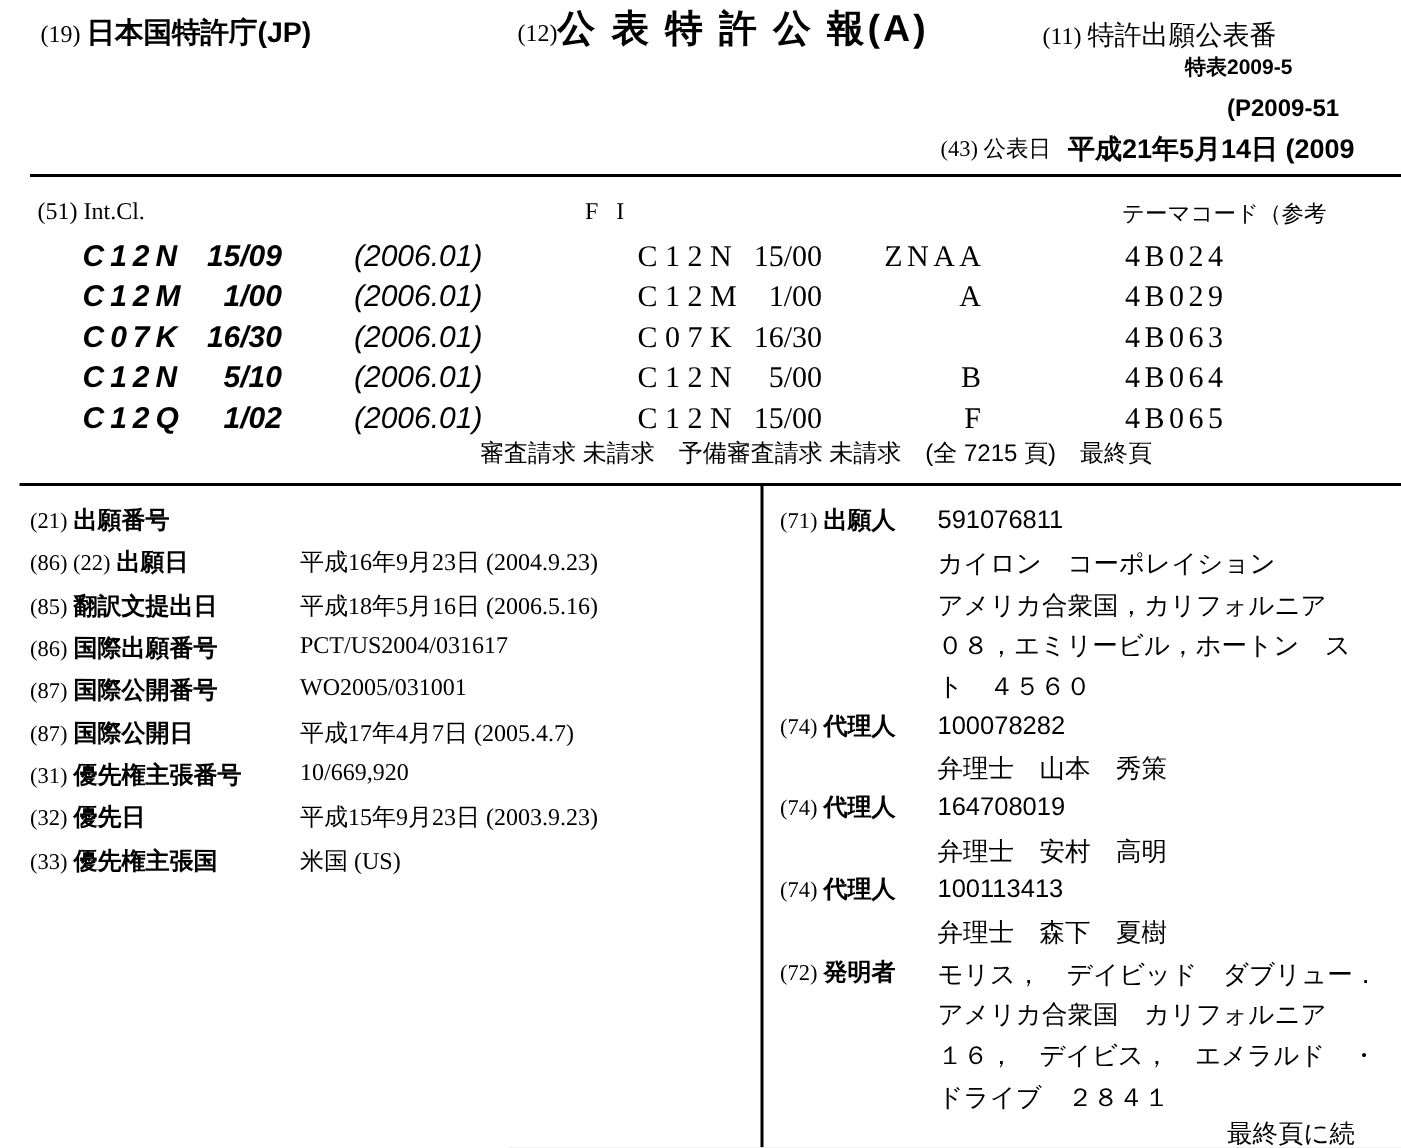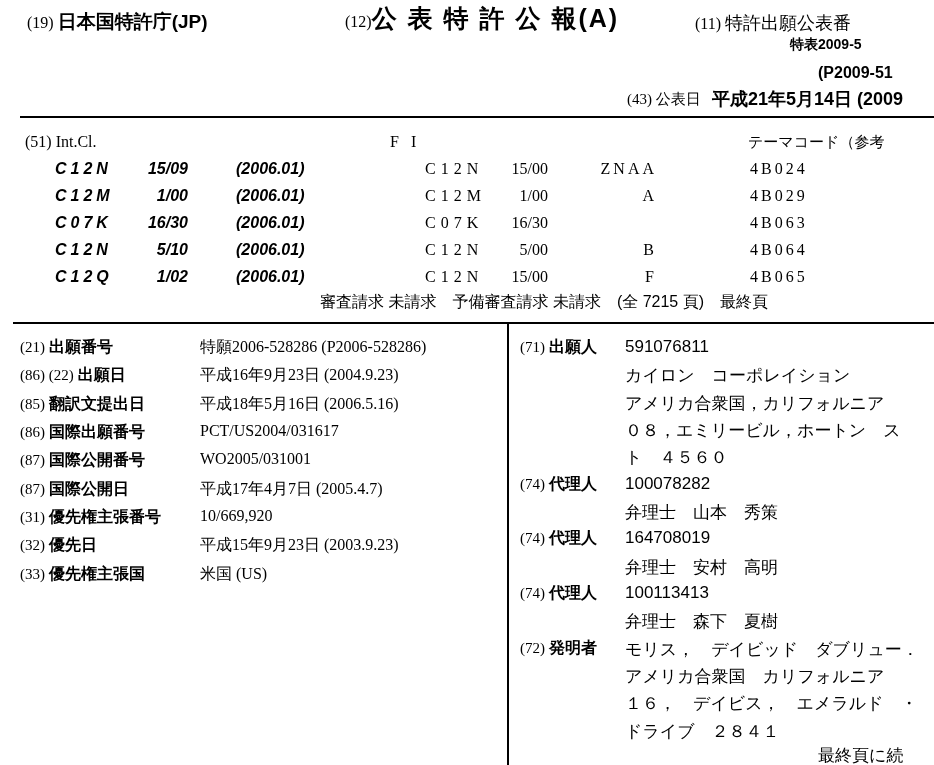--- a/index.html
+++ b/index.html
@@ -26,24 +26,24 @@
 
   .hrule{position:absolute;background:#000;height:2px;}
   #hr1{left:20px;top:116px;width:914px;}
   #hr2{left:13px;top:322px;width:921px;}
   #vline{position:absolute;background:#000;width:2px;left:507px;top:324px;height:441px;}
 
   
   #intcl-label{left:25px;top:133px;font-size:16px;}
   #fi-label{left:390px;top:133px;font-size:16px;letter-spacing:4px;}
   #theme-label{left:748px;top:133px;font-size:15px;}
-  .cl-row{position:absolute;left:0;width:934px;height:24px;font-size:16px;}
+  .cl-row{position:absolute;left:0;width:934px;height:24px;font-size:20px;}
   .cl-row .clc{position:absolute;left:55px;font-style:italic;font-weight:bold;letter-spacing:4px;font-family:"Liberation Sans","DejaVu Sans",sans-serif;}
   .cl-row .cln{position:absolute;left:128px;width:60px;text-align:right;font-style:italic;font-weight:bold;font-family:"Liberation Sans","DejaVu Sans",sans-serif;}
-  .cl-row .clv{position:absolute;left:236px;font-style:italic;font-weight:bold;font-family:"Liberation Sans","DejaVu Sans",sans-serif;}
+  .cl-row .clv{position:absolute;left:236px;font-style:italic;font-weight:normal;font-family:"Liberation Sans","DejaVu Sans",sans-serif;}
   .cl-row .fic{position:absolute;left:425px;letter-spacing:5px;}
   .cl-row .fin{position:absolute;left:486px;width:62px;text-align:right;}
   .cl-row .fie{position:absolute;left:560px;width:97px;text-align:right;letter-spacing:3px;}
   .cl-row .thm{position:absolute;left:750px;letter-spacing:3px;}
   #request-line{left:320px;top:292px;font-size:16px;}
 
   
   .bl-row{position:absolute;left:20px;width:487px;height:26px;font-size:16px;}
   .br-row{position:absolute;left:520px;width:414px;height:26px;font-size:16px;}
   .bnum{font-size:15px;}
@@ -115,21 +115,21 @@
       <span class="fin">15/00</span>
       <span class="fie">F</span>
       <span class="thm">4B065</span>
   </div>
 
   <div class="abs gothic" id="request-line">審査請求 未請求　予備審査請求 未請求　(全 7215 頁)　最終頁</div>
 
   <div class="hrule" id="hr2"></div>
   <div id="vline"></div>
 
-  <div class="bl-row" style="top:337px"><span class="bnum serif">(21)</span> <span class="blab">出願番号</span><span class="bval serif">特願2006-528286 (P2006-528286)</span></div>
+  <div class="bl-row" style="top:337px"><span class="bnum serif">(21)</span> <span class="blab">出願番号</span></div>
   <div class="bl-row" style="top:365px"><span class="bnum serif">(86) (22)</span> <span class="blab">出願日</span><span class="bval serif">平成16年9月23日 (2004.9.23)</span></div>
   <div class="bl-row" style="top:394px"><span class="bnum serif">(85)</span> <span class="blab">翻訳文提出日</span><span class="bval serif">平成18年5月16日 (2006.5.16)</span></div>
   <div class="bl-row" style="top:422px"><span class="bnum serif">(86)</span> <span class="blab">国際出願番号</span><span class="bval serif">PCT/US2004/031617</span></div>
   <div class="bl-row" style="top:450px"><span class="bnum serif">(87)</span> <span class="blab">国際公開番号</span><span class="bval serif">WO2005/031001</span></div>
   <div class="bl-row" style="top:479px"><span class="bnum serif">(87)</span> <span class="blab">国際公開日</span><span class="bval serif">平成17年4月7日 (2005.4.7)</span></div>
   <div class="bl-row" style="top:507px"><span class="bnum serif">(31)</span> <span class="blab">優先権主張番号</span><span class="bval serif">10/669,920</span></div>
   <div class="bl-row" style="top:535px"><span class="bnum serif">(32)</span> <span class="blab">優先日</span><span class="bval serif">平成15年9月23日 (2003.9.23)</span></div>
   <div class="bl-row" style="top:564px"><span class="bnum serif">(33)</span> <span class="blab">優先権主張国</span><span class="bval serif">米国 (US)</span></div>
 
   <div class="br-row" style="top:337px"><span class="bnum serif">(71)</span> <span class="blab">出願人</span><span class="bval gothic">591076811</span></div>

